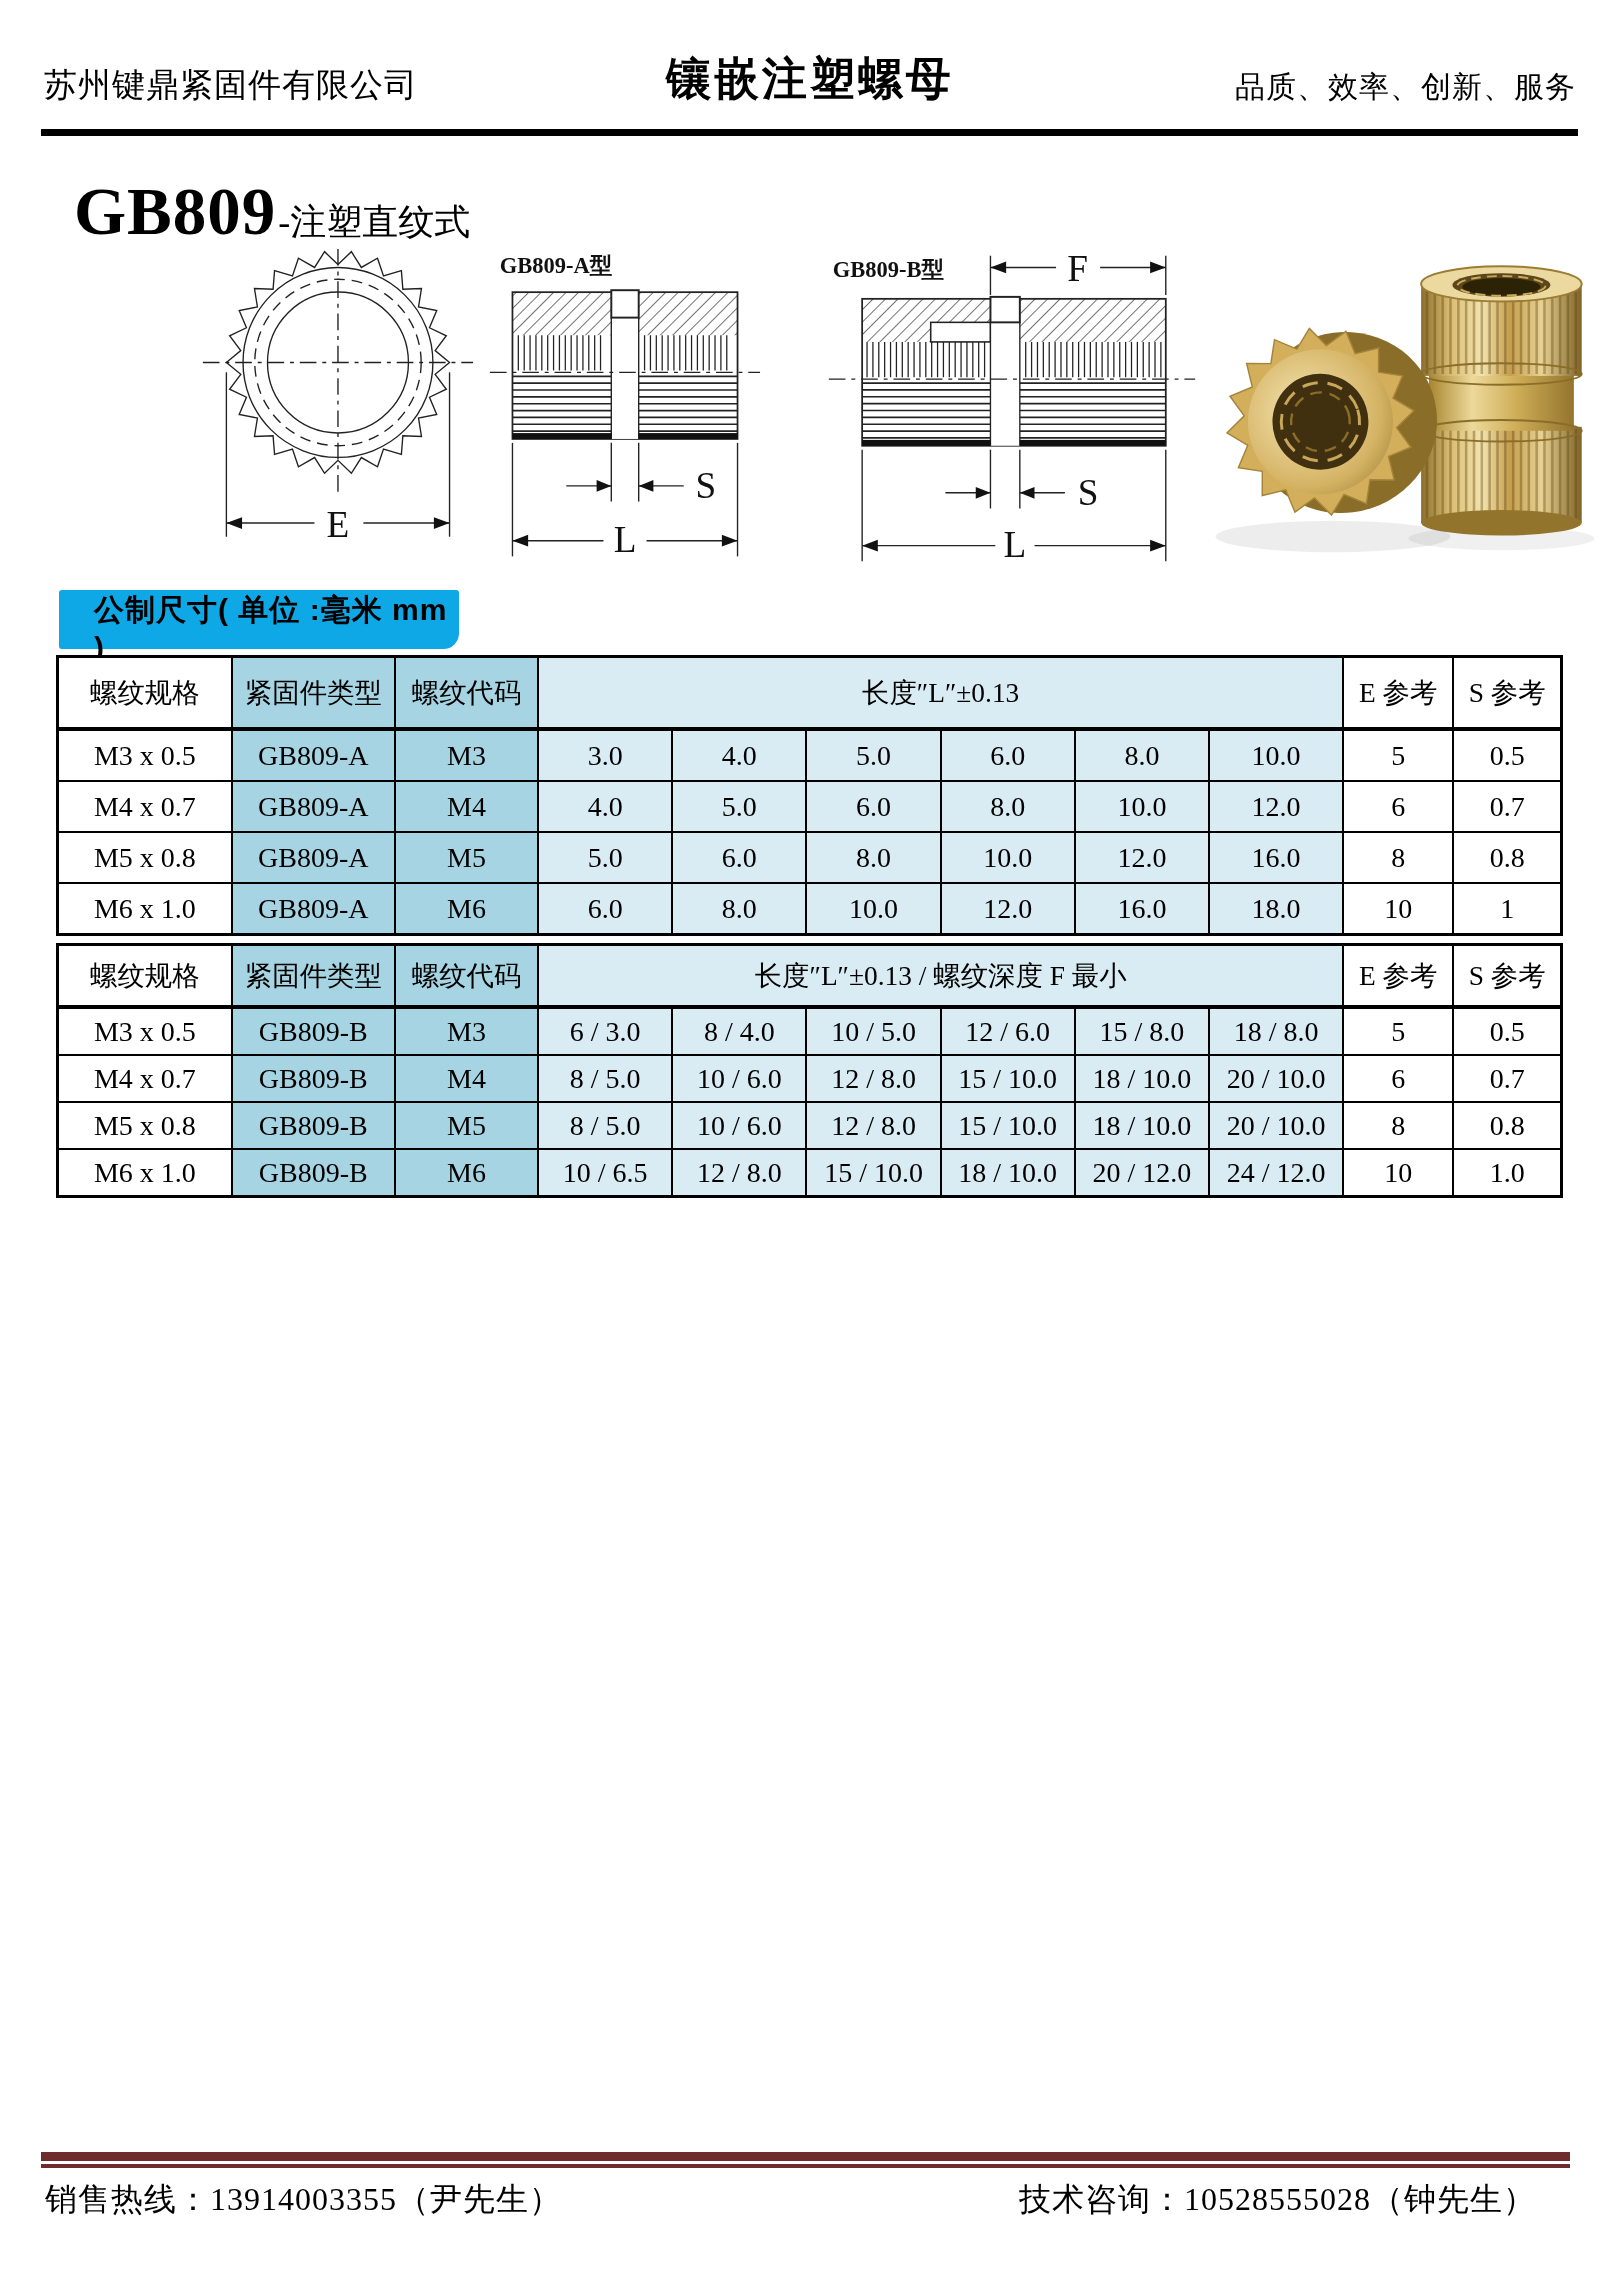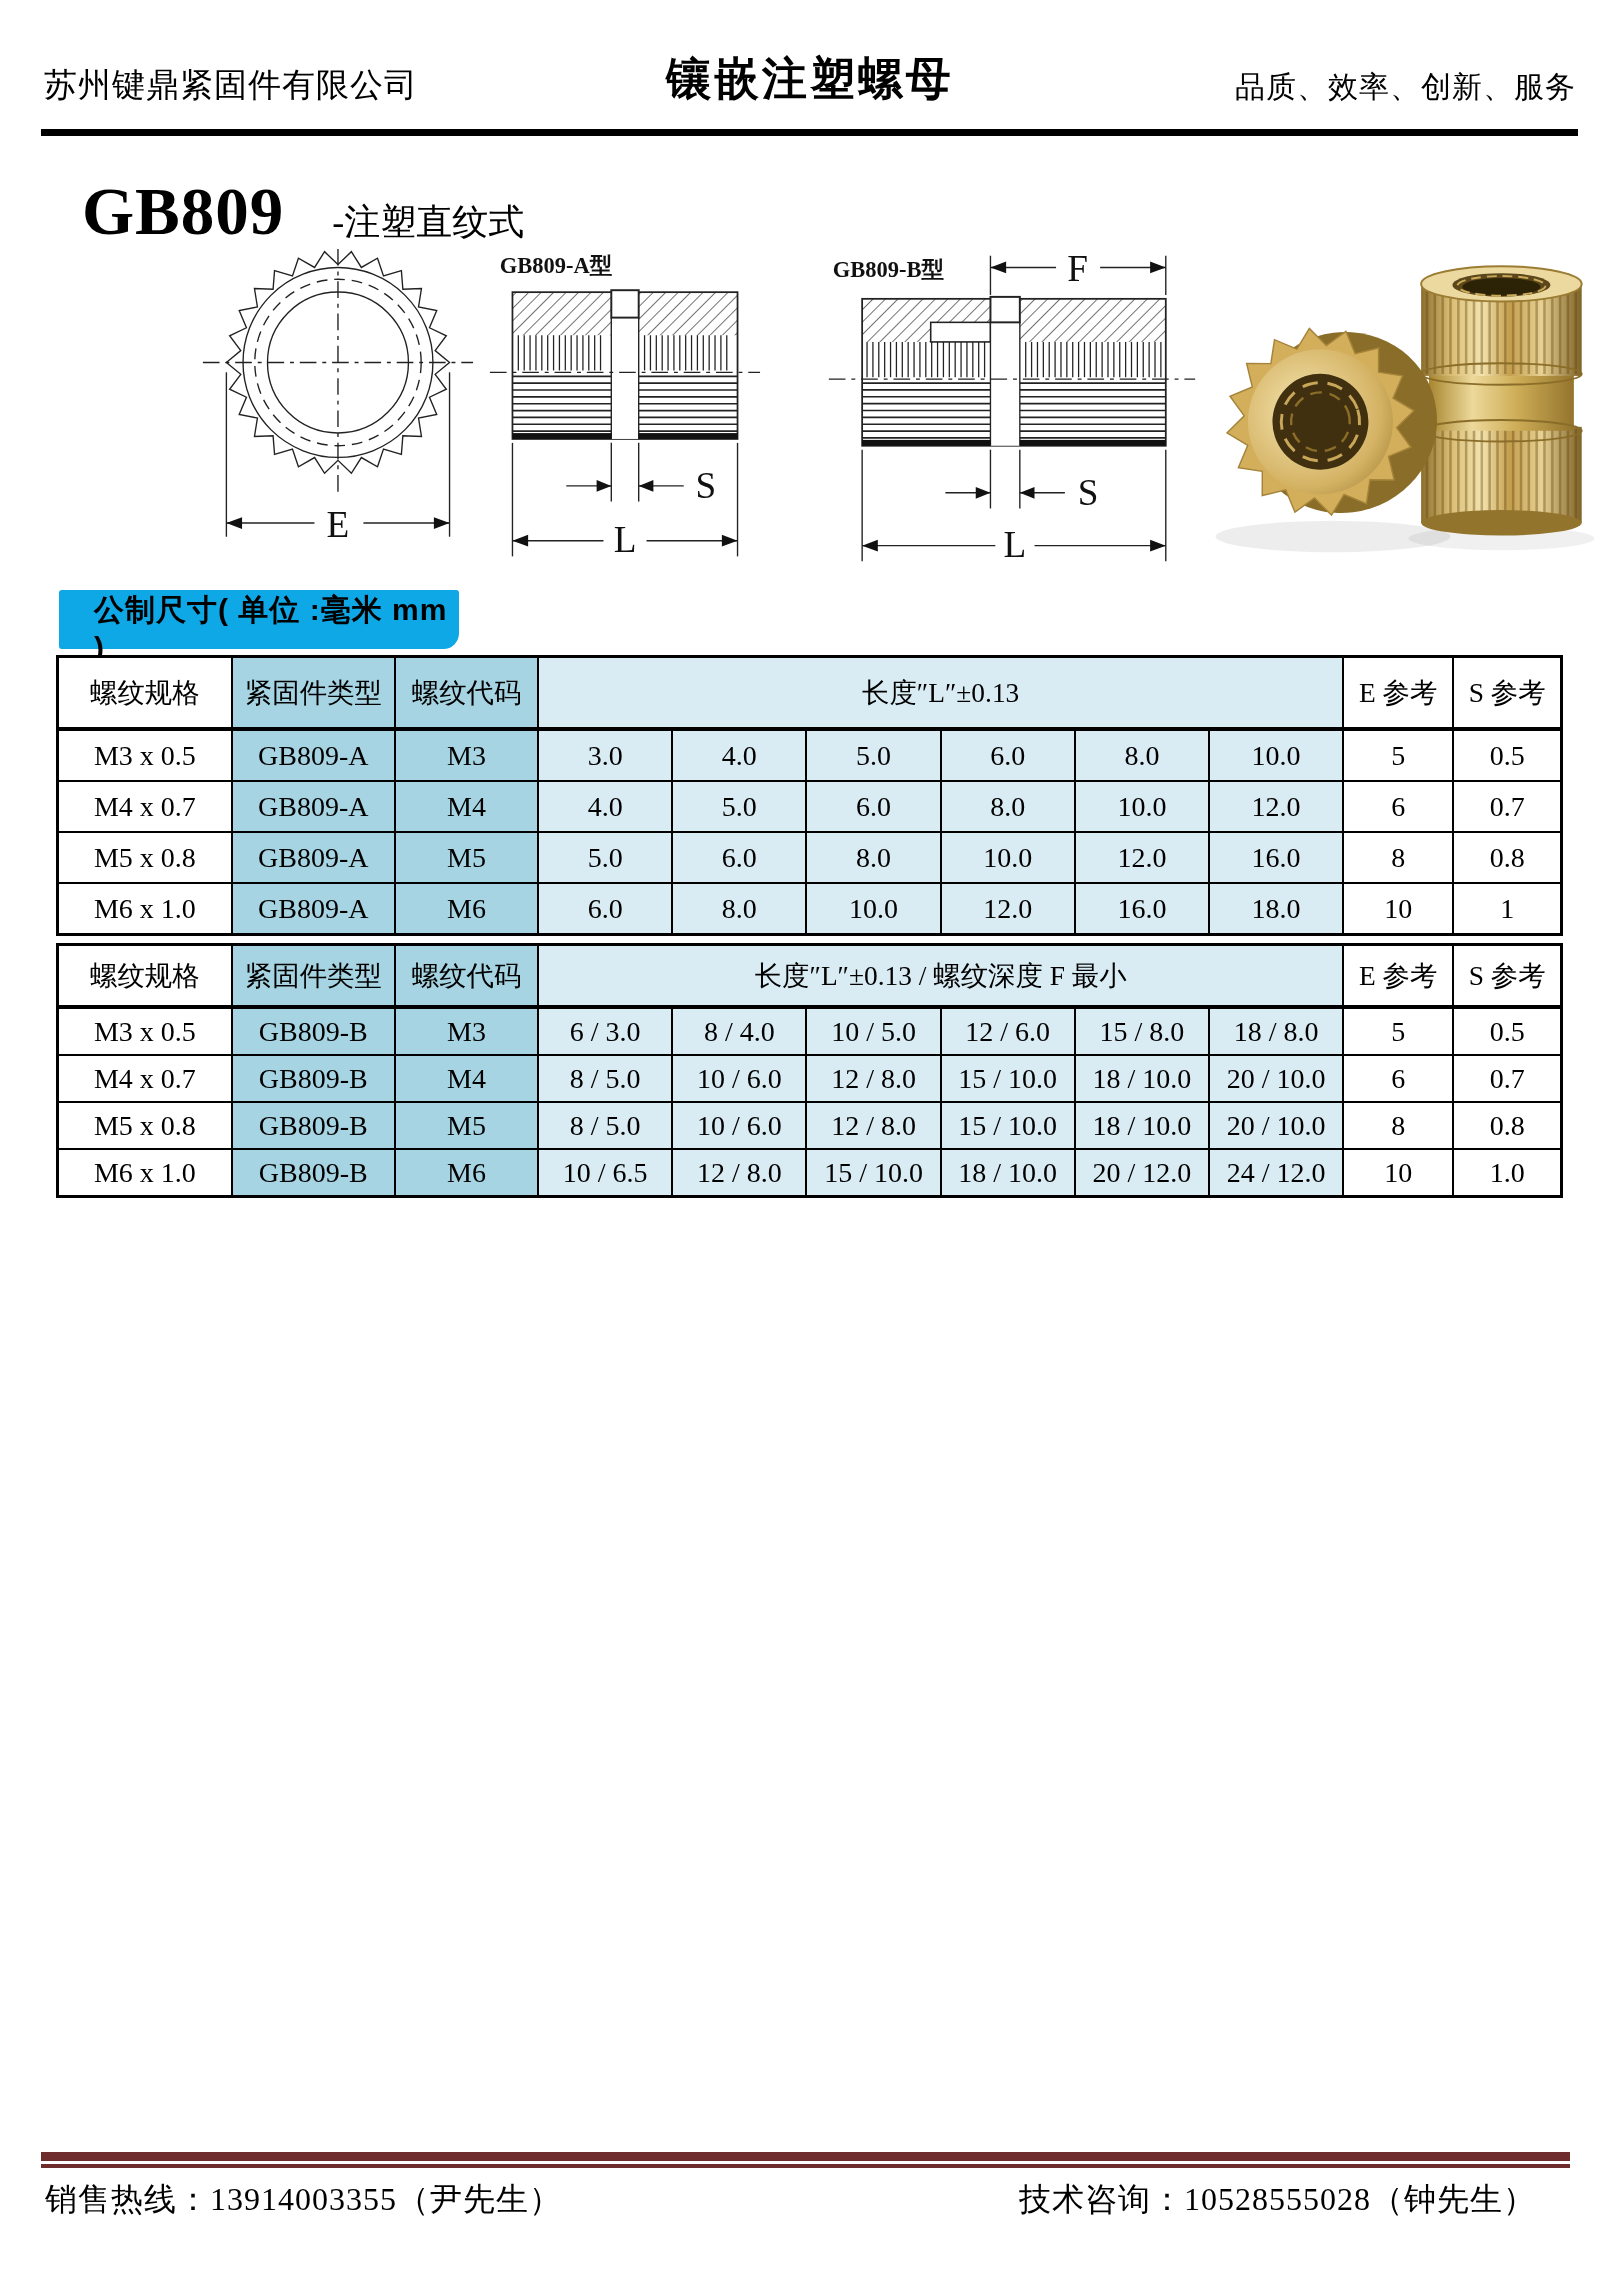--- a/index.html
+++ b/index.html
@@ -7,21 +7,21 @@
         font-family:"Liberation Sans",sans-serif;color:#000;}
 
   
   .hdr-company{position:absolute;left:44px;top:63px;font:400 33px "Liberation Serif",serif;letter-spacing:1px;}
   .hdr-title{position:absolute;left:0;top:49px;width:100%;text-align:center;
              font:900 45px "Liberation Sans",sans-serif;letter-spacing:2.9px;}
   .hdr-slogan{position:absolute;right:44px;top:67px;font:400 30px "Liberation Serif",serif;letter-spacing:1px;}
   .rule-black{position:absolute;left:41px;top:129px;width:1537px;height:6.9px;background:#000;}
 
   
-  .gb-head{position:absolute;left:82px;top:173px;display:flex;align-items:baseline;gap:46px;}
+  .gb-head{position:absolute;left:74px;top:173px;display:flex;align-items:baseline;}
   .gb-model{font:700 67px "Liberation Serif",serif;letter-spacing:1px;}
   .gb-suffix{font:400 36px "Liberation Serif",serif;margin-left:2px;}
 
   
   .drawing{position:absolute;}
   svg text{user-select:none;}
   .thin{stroke:#222;stroke-width:1.8;fill:none;}
   .thin15{stroke:#222;stroke-width:1.4;fill:none;}
   .dash{stroke:#222;stroke-width:1.4;fill:none;stroke-dasharray:17 6 4 6;}
   .dashc{stroke:#222;stroke-width:1.4;fill:none;stroke-dasharray:11 7;}

